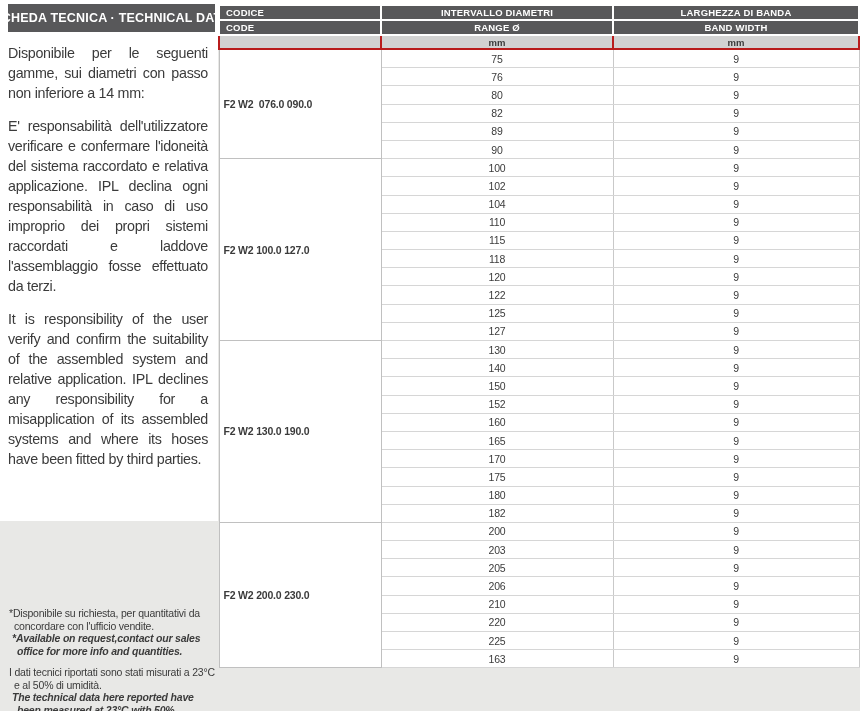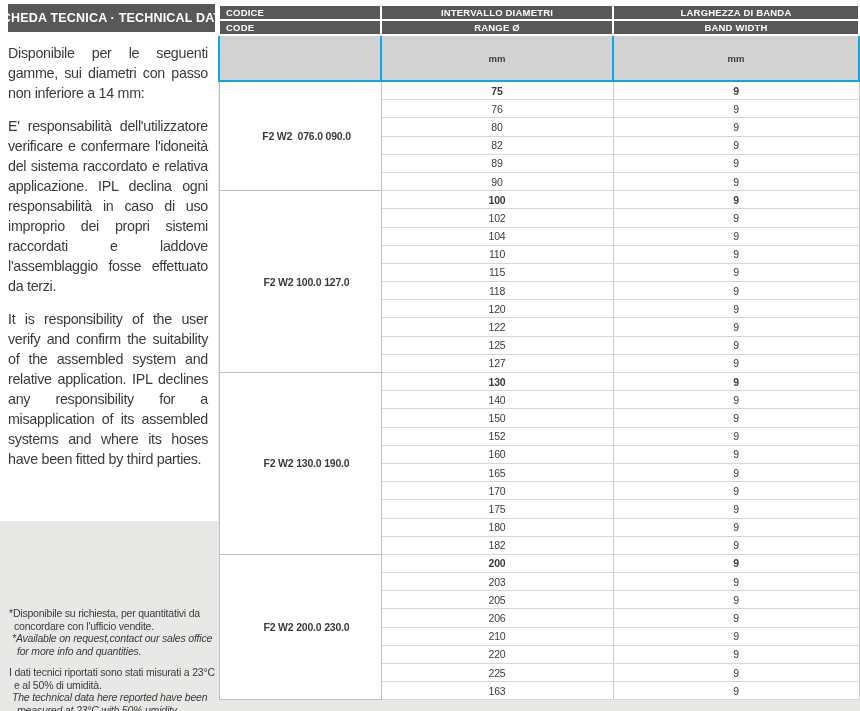--- a/index.html
+++ b/index.html
@@ -48,21 +48,21 @@
   .footnotes {
     position: absolute;
     left: 9px; top: 607px;
     width: 206px;
     font-size: 10.5px;
     line-height: 12.5px;
     color: #3b3b3b;
     letter-spacing: -0.2px;
   }
   .note { padding-left: 5px; text-indent: -5px; }
-  .note.italic { font-style: italic; padding-left: 8px; }
+  .note.italic { font-style: italic; padding-left: 8px; font-weight: bold; }
   .footnotes .note:nth-child(3) { margin-top: 9px; }
   
   .top-strip {
     position: absolute;
     left: 218px; top: 0;
     width: 642px; height: 5px;
     background: #ffffff;
   }
   .table-area {
     position: absolute;
@@ -88,40 +88,40 @@
     text-align: center;
     letter-spacing: 0.2px;
   }
   table.spec thead th.code-h { text-align: left; padding-left: 6px; }
   table.spec tr.unit-row td {
     background: #d2d2d2;
     color: #3b3b3b;
     font-size: 9.5px;
     font-weight: bold;
     height: 12px;
-    padding: 16px;
-    border: 2px solid #0ea5e9;
+    padding: 0;
+    border: 2px solid #b91c1c;
     text-align: center;
   }
   table.spec tbody td {
     background: #ffffff;
     border: 1px solid #d6d6d6;
     border-left: 1px solid #c9c9c9;
     border-right: 1px solid #c9c9c9;
     font-size: 10.5px;
     color: #3b3b3b;
     text-align: center;
     height: 17.2px;
     padding: 0;
     letter-spacing: -0.2px;
   }
-  table.spec tbody tr.group-start td { border-top: 1px solid #b3b3b3; font-weight: bold; }
+  table.spec tbody tr.group-start td { border-top: 1px solid #b3b3b3; }
   table.spec tbody td.code-cell {
-    text-align: center;
-    padding-left: 13px;
+    text-align: left;
+    padding-left: 4px;
     font-weight: bold;
     vertical-align: middle;
     white-space: pre;
     border: 1px solid #c0c0c0;
   }
 </style>
 </head>
 <body>
 
 <div class="page">

